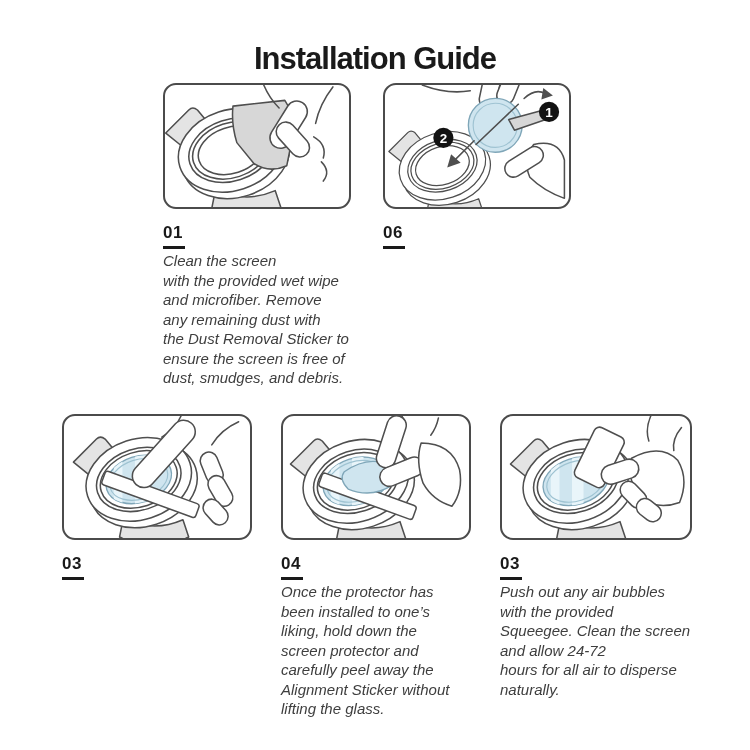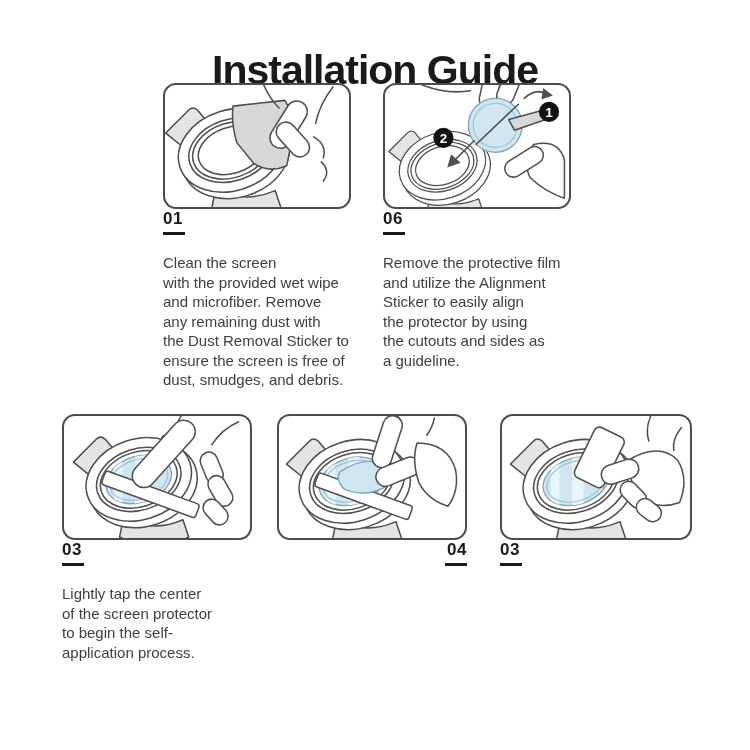--- a/index.html
+++ b/index.html
@@ -2,42 +2,43 @@
 <html style="--outline: #4f4f4f; --panel_border: #4b4b4b; --title_text: #1a1a1a; --body_text: #3e3e3e; --strap_gray: #e4e4e4; --cloth_gray: #d7d7d7; --glass_blue: #cfe5ef; --glass_band: #e9f5fa; --badge_black: #121212;"><head>
 <meta charset="utf-8">
 <style>
   html,body { margin:0; padding:0; background:#ffffff; }
   .page {
     position:relative; width:750px; height:750px; background:#fff;
     font-family:"Liberation Sans", sans-serif; overflow:hidden;
   }
   .title {
     position:absolute; top:20px; left:0; width:750px; text-align:center;
-    font-size:41px; font-weight:700; letter-spacing:-1px; color:var(--title_text);
+    font-size:31px; font-weight:700; letter-spacing:-1px; color:var(--title_text);
   }
   .step { position:absolute; display:flex; flex-direction:column; align-items:flex-start; }
   #step1 { left:163px; top:83px;  width:184px; }
   #step2 { left:383px; top:83px;  width:184px; }
   #step3 { left:62px;  top:414px; width:186px;justify-content:center; }
-  #step4 { left:281px; top:414px; width:186px;align-items:flex-end; }
+  #step4 { left:281px; top:414px; width:186px; }
   #step5 { left:500px; top:414px; width:188px; }
   .panel {
     width:100%; height:122px; box-sizing:content-box;
     border:2.5px solid var(--panel_border); border-radius:13px; background:#fff;
     overflow:hidden;
   }
   .panel svg { display:block; width:100%; height:100%; }
   .step-num {
-    font-size:17px; font-weight:700; letter-spacing:.5px;
+    margin-top:14px; font-size:17px; font-weight:700; letter-spacing:.5px;
     color:var(--title_text);
   }
   .num-underline { width:22px; height:3px; background:var(--title_text); margin-top:3px; }
   .step-text {
-    margin-top:18px; font-size:15px; line-height:19.5px; color:var(--body_text);
+    margin-top:2px; font-size:15px; line-height:19.5px; color:var(--body_text);
     white-space:pre;
+    font-style:italic;
   }
   
   .s  { stroke:var(--outline); stroke-width:1.6; fill:none; stroke-linecap:round; stroke-linejoin:round; }
   .fw { fill:#ffffff; stroke:var(--outline); stroke-width:1.6; stroke-linejoin:round; }
   .fg { fill:var(--strap_gray); stroke:var(--outline); stroke-width:1.6; stroke-linejoin:round; }
   .fc { fill:var(--cloth_gray); stroke:var(--outline); stroke-width:1.6; stroke-linejoin:round; }
   .fp { fill:var(--glass_blue); stroke:#7fa6b8; stroke-width:1.4; stroke-linejoin:round; }
   .band { fill:var(--glass_band); }
   .badge { fill:var(--badge_black); }
   .badge-t { fill:#fff; font-family:"Liberation Sans",sans-serif; font-size:14px; font-weight:700; }
@@ -139,26 +140,20 @@
           <polygon class="ah" points="60,86 64,72 74,81"></polygon>
         </g>
         <g>
           <circle class="badge" cx="56" cy="55" r="10.5"></circle>
           <text class="badge-t" x="56" y="60" text-anchor="middle">2</text>
         </g>
       </svg>
     </div>
     <div class="step-num">06</div>
     <div class="num-underline"></div>
-    <div class="step-text">Remove the protective film
-and utilize the Alignment
-Sticker to easily align
-the protector by using
-the cutouts and sides as
-a guideline.</div>
   </section>
 
   <section class="step" id="step3">
     <div class="panel">
       <svg viewBox="0 0 182 127" role="img">
         <g transform="translate(72,66)">
           <use href="#watch-body"></use>
             <use href="#screen-glass"></use>
         </g>
         <rect class="fw" x="-52" y="-8" width="104" height="15" rx="3" transform="translate(84,82) rotate(20)"></rect>
@@ -167,24 +162,20 @@
           <path class="s" d="M176,6 q-18,8 -28,24"></path>
           <rect class="fw" x="-12" y="-76" width="24" height="86" rx="12" transform="translate(76,64) rotate(42)"></rect>
           <rect class="fw" x="-9" y="-17" width="18" height="34" rx="9" transform="translate(148,54) rotate(-22)"></rect>
           <rect class="fw" x="-9" y="-17" width="18" height="34" rx="9" transform="translate(157,78) rotate(-30)"></rect>
           <rect class="fw" x="-9" y="-15" width="18" height="30" rx="9" transform="translate(152,100) rotate(-42)"></rect>
         </g>
       </svg>
     </div>
     <div class="step-num">03</div>
     <div class="num-underline"></div>
-    <div class="step-text">Lightly tap the center
-of the screen protector
-to begin the self-
-application process.</div>
   </section>
 
   <section class="step" id="step4">
     <div class="panel">
       <svg viewBox="0 0 182 127" role="img">
         <g transform="translate(70,68)">
           <use href="#watch-body"></use>
             <use href="#screen-glass"></use>
         </g>
         <rect class="fw" x="-52" y="-8" width="104" height="15" rx="3" transform="translate(82,84) rotate(20)"></rect>
@@ -193,20 +184,27 @@
           <path class="s" d="M118,0 q6,12 0,22"></path>
           <path class="s" d="M156,2 q-2,10 -8,18"></path>
           <rect class="fw" x="-10" y="-44" width="20" height="56" rx="10" transform="translate(102,42) rotate(18)"></rect>
           <rect class="fw" x="-24" y="-10" width="48" height="20" rx="10" transform="translate(118,58) rotate(-22)"></rect>
           <path class="fw" d="M138,28 Q170,28 178,56 Q182,78 170,94 Q150,88 140,70 Q132,46 138,28 Z"></path>
         </g>
       </svg>
     </div>
     <div class="step-num">04</div>
     <div class="num-underline"></div>
+    <div class="step-text">Once the protector has
+been installed to one’s
+liking, hold down the
+screen protector and
+carefully peel away the
+Alignment Sticker without
+lifting the glass.</div>
   </section>
 
   <section class="step" id="step5">
     <div class="panel">
       <svg viewBox="0 0 182 127" role="img">
         <g transform="translate(70,68)">
           <use href="#watch-body"></use>
             <use href="#screen-glass"></use>
         </g>
         <rect class="fw" x="-17" y="-30" width="34" height="58" rx="6" transform="translate(94,44) rotate(26)"></rect>
@@ -215,15 +213,21 @@
           <path class="s" d="M180,12 q-10,12 -8,24"></path>
           <path class="fw" d="M128,44 Q158,28 176,46 Q188,66 178,90 Q156,98 138,86 Q122,66 128,44 Z"></path>
           <rect class="fw" x="-20" y="-10" width="40" height="20" rx="10" transform="translate(116,58) rotate(-18)"></rect>
           <rect class="fw" x="-9" y="-16" width="18" height="32" rx="9" transform="translate(130,82) rotate(-44)"></rect>
           <rect class="fw" x="-9" y="-14" width="18" height="28" rx="9" transform="translate(146,98) rotate(-52)"></rect>
         </g>
       </svg>
     </div>
     <div class="step-num">03</div>
     <div class="num-underline"></div>
+    <div class="step-text">Push out any air bubbles
+with the provided
+Squeegee. Clean the screen
+and allow 24-72
+hours for all air to disperse
+naturally.</div>
   </section>
 
 </div>
 
 </body></html>

